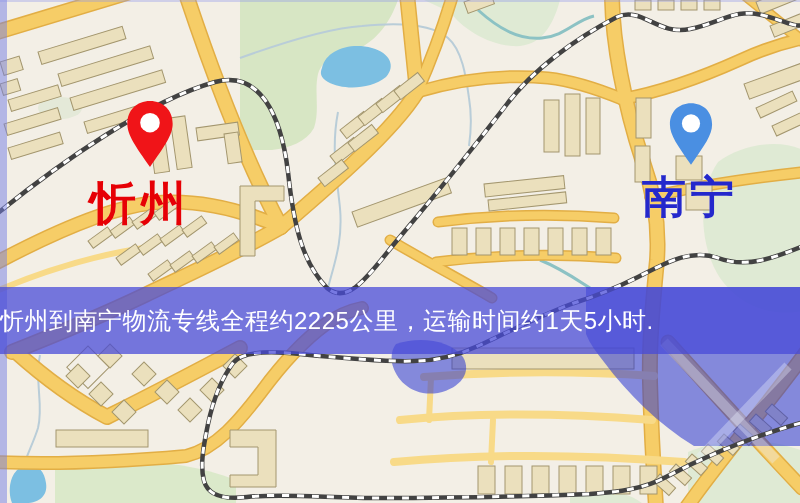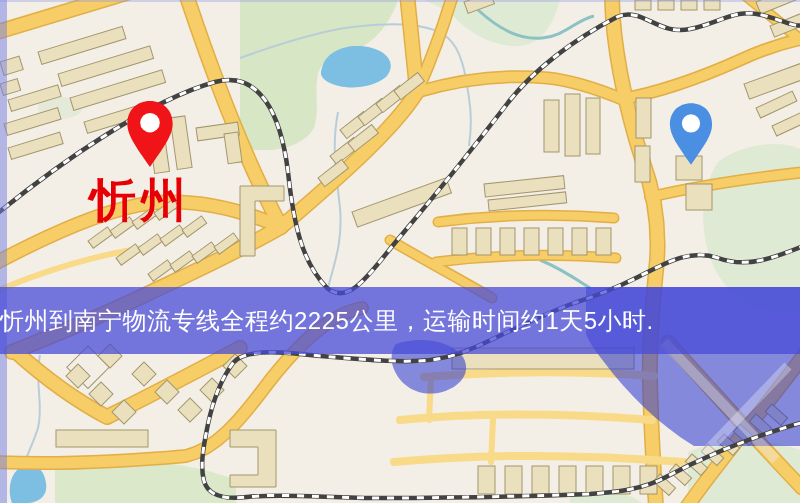--- a/index.html
+++ b/index.html
@@ -236,19 +236,20 @@
   </svg>
 </div>
 
 <div class="pin" id="dest-pin" style="left:668px;top:102px;">
   <svg width="46" height="64" viewBox="0 0 48 66">
     <path d="M24,1 C11,1 2,10 2,23 C2,34 10,45 24,65 C38,45 46,34 46,23 C46,10 37,1 24,1 Z" fill="#4a8fe2"></path>
     <circle cx="24" cy="22" r="9.5" fill="#ffffff"></circle>
   </svg>
 </div>
 
-<div class="city-label" id="origin-label" style="color: rgb(230, 0, 5); font-family: Liberation Mono, monospace;">忻州</div>
+<div class="city-label" id="origin-label" style="color: rgb(230, 0, 5);">忻州</div>
+<div class="city-label" id="dest-label" style="color: rgb(36, 40, 204);">南宁</div>
 
 <div id="banner" style="background: rgba(72, 74, 216, 0.74); color: rgb(255, 255, 255);">
   <span>忻州到南宁物流专线全程约2225公里，运输时间约1天5小时.</span>
 </div>
 
 </div>
 
 </body></html>

